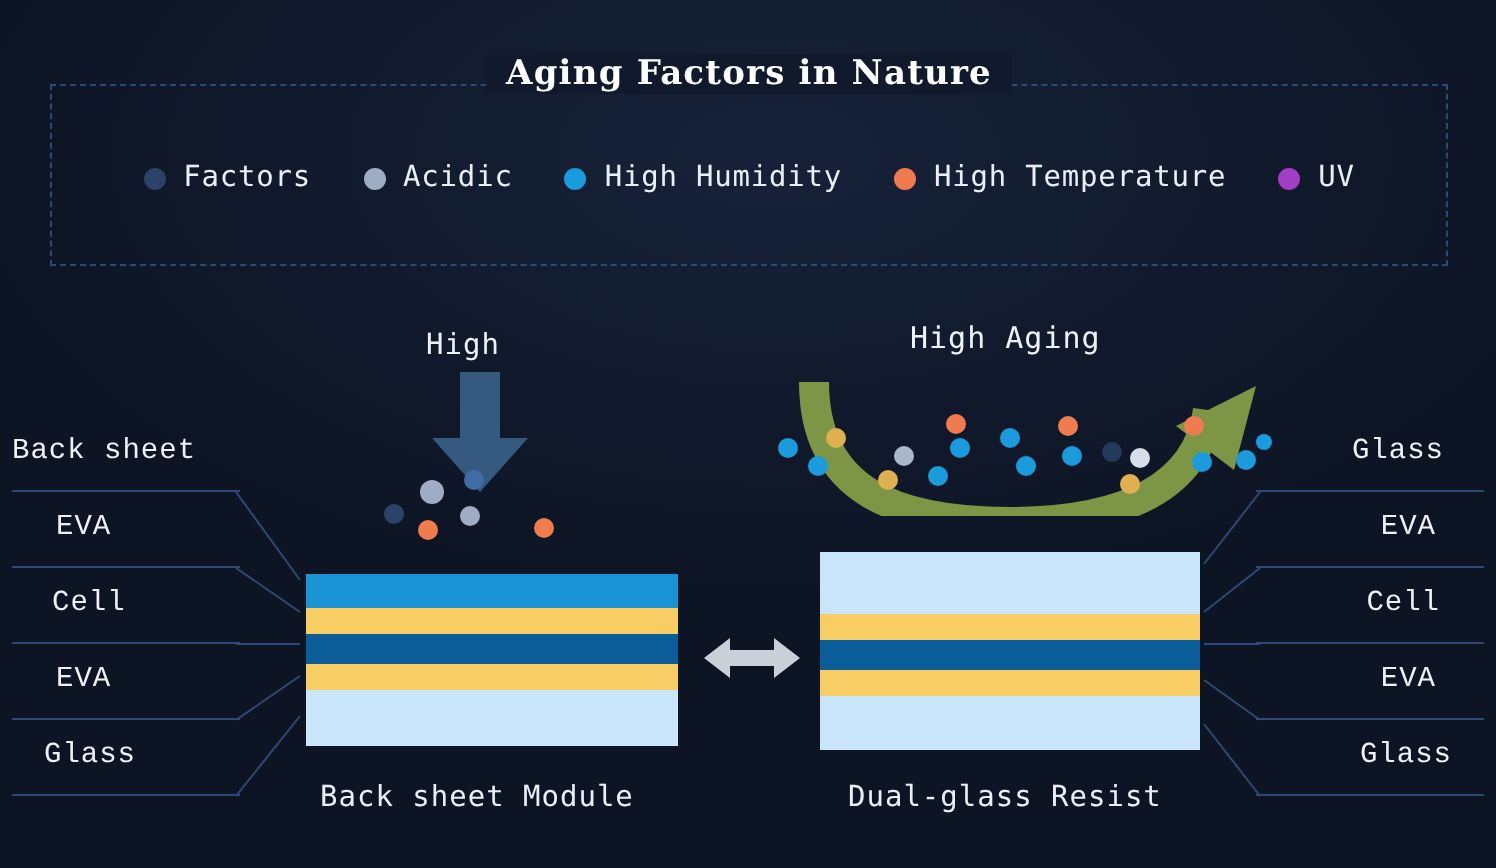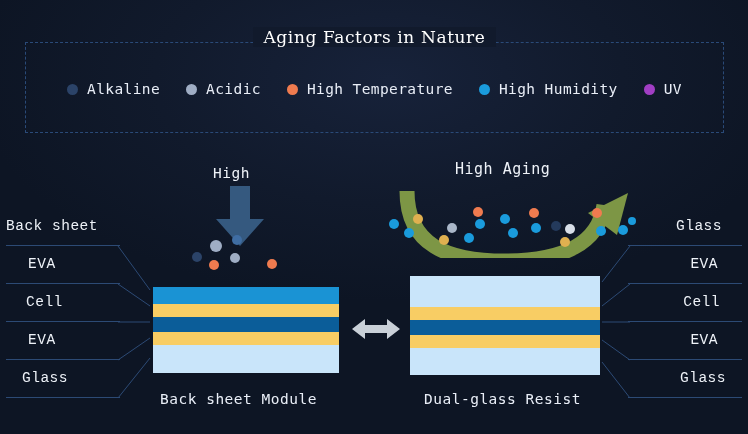--- a/index.html
+++ b/index.html
@@ -35,21 +35,21 @@
     box-sizing: border-box;
   }
   #legend-title {
     position: absolute;
     left: 0;
     top: -16px;
     width: 100%;
     text-align: center;
     color: #ffffff;
     font-family: "DejaVu Serif", serif;
-    font-weight: normal;
+    font-weight: bold;
     font-size: 17px;
     letter-spacing: 0.6px;
     white-space: nowrap;
   }
   #legend-title span {
     background: #111a2c;
     padding: 0 10px;
   }
   #legend-items {
     position: absolute;
@@ -175,36 +175,36 @@
 <div id="stage">
 
   <div id="legend-panel">
     <div id="legend-title">
       <span>Aging Factors in Nature</span>
     </div>
     <div id="legend-items">
 
       <div class="legend-item">
         <span class="legend-dot" style="background:#2b4368"></span>
-        <span class="legend-label">Alkaline</span>
+        <span class="legend-label">Factors</span>
       </div>
 
       <div class="legend-item">
         <span class="legend-dot" style="background:#9fadc4"></span>
         <span class="legend-label">Acidic</span>
       </div>
 
       <div class="legend-item">
+        <span class="legend-dot" style="background:#1a9bdc"></span>
+        <span class="legend-label">High Humidity</span>
+      </div>
+
+      <div class="legend-item">
         <span class="legend-dot" style="background:#ef7b4f"></span>
         <span class="legend-label">High Temperature</span>
-      </div>
-
-      <div class="legend-item">
-        <span class="legend-dot" style="background:#1a9bdc"></span>
-        <span class="legend-label">High Humidity</span>
       </div>
 
       <div class="legend-item">
         <span class="legend-dot" style="background:#a13ec4"></span>
         <span class="legend-label">UV</span>
       </div>
 
     </div>
   </div>
 

